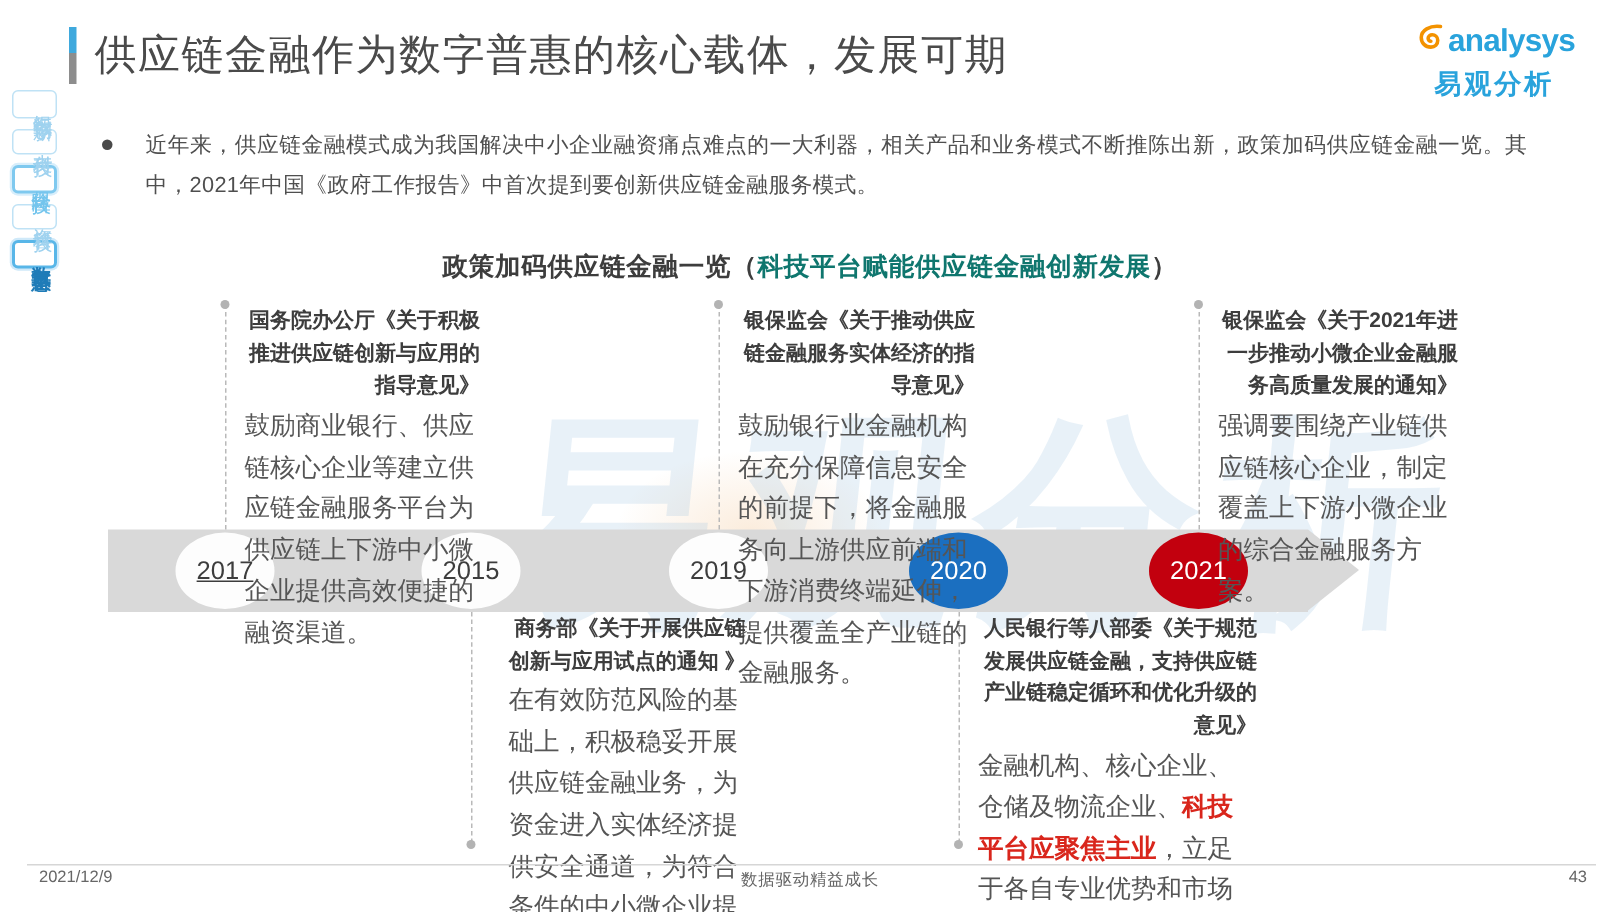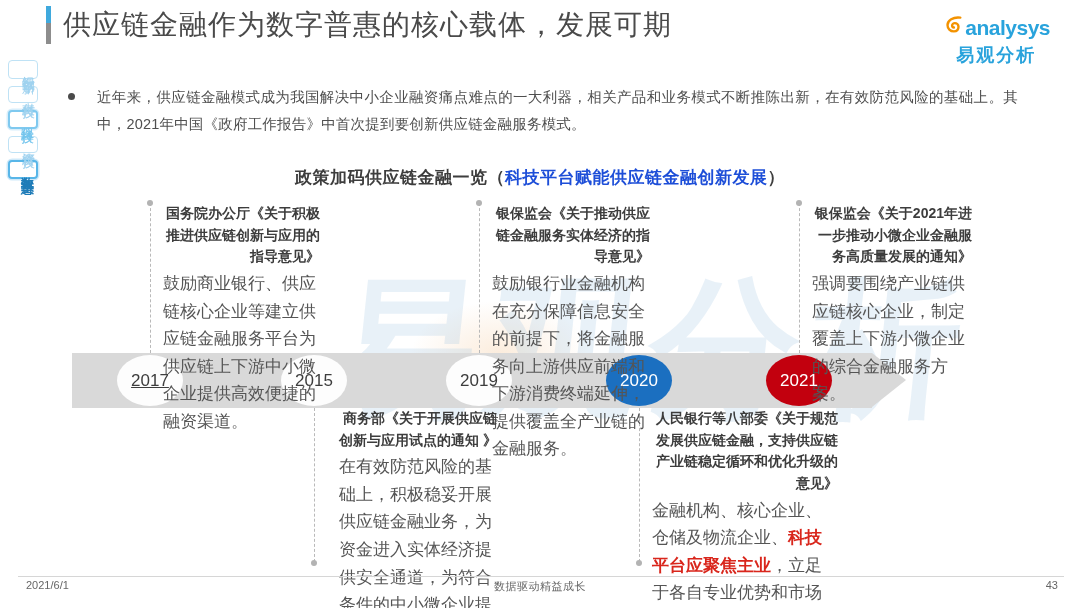--- a/index.html
+++ b/index.html
@@ -37,21 +37,21 @@
     width: 180px; height: 110px;
     border-radius: 50%;
     background: radial-gradient(ellipse at center, rgba(235,160,80,0.20), rgba(235,160,80,0) 70%);
     z-index: 0;
     pointer-events: none;
   }
 
   
   .title-wrap {
     position: absolute;
-    left: 46px; top: 6px;
+    left: 46px; top: 18px;
     display: flex; align-items: flex-end;
     z-index: 4;
   }
   .title-bar {
     width: 5px; height: 38px;
     background: linear-gradient(to bottom, #3fa9dd 0%, #3fa9dd 45%, #8d8d8d 45%, #8d8d8d 100%);
     margin-right: 12px;
   }
   .title-text {
     font-size: 28px;
@@ -143,21 +143,21 @@
     position: absolute;
     left: 0; top: 166px;
     width: 1080px;
     text-align: center;
     font-size: 17px;
     font-weight: bold;
     color: #3d3d3d;
     letter-spacing: 0.5px;
     z-index: 4;
   }
-  .chart-title .hl { color: #1d4ed8; }
+  .chart-title .hl { color: #0f766e; }
 
   
   .timeline-area {
     position: absolute;
     left: 0; top: 195px;
     width: 1080px; height: 380px;
     z-index: 3;
   }
   .arrow-bar {
     position: absolute;
@@ -274,21 +274,21 @@
   <div class="sidebar">
     <div class="tab">银行数字创新</div>
     <div class="tab">支付科技</div>
     <div class="tab selected">保险科技</div>
     <div class="tab">资管科技</div>
     <div class="tab active">数字普惠</div>
   </div>
 
   <div class="bullet-block">
     <div class="bullet-dot"></div>
-    <div class="bullet-text">近年来，供应链金融模式成为我国解决中小企业融资痛点难点的一大利器，相关产品和业务模式不断推陈出新，在有效防范风险的基础上。其中，2021年中国《政府工作报告》中首次提到要创新供应链金融服务模式。</div>
+    <div class="bullet-text">近年来，供应链金融模式成为我国解决中小企业融资痛点难点的一大利器，相关产品和业务模式不断推陈出新，政策加码供应链金融一览。其中，2021年中国《政府工作报告》中首次提到要创新供应链金融服务模式。</div>
   </div>
 
   <div class="chart-title">
     <span>政策加码供应链金融一览（</span><span class="hl">科技平台赋能供应链金融创新发展</span><span>）</span>
   </div>
 
   <div class="timeline-area">
 
     <div class="arrow-bar"></div>
     <div class="arrow-head"></div>
@@ -336,18 +336,18 @@
 
     <div class="card" style="left:652px; top:213px; width:186px;">
       <div class="card-title">人民银行等八部委《关于规范发展供应链金融，支持供应链产业链稳定循环和优化升级的意见》</div>
       <div class="card-body"><span>金融机构、核心企业、仓储及物流企业、</span><span class="hl">科技平台应聚焦主业</span><span>，立足于各自专业优势和市场定位，加强共享与合作，深化信息协同效应和科技赋能，推动供应链金融场景化和生态化。</span></div>
     </div>
 
   </div>
 
   <div class="footer-line"></div>
   <div class="footer">
-    <span class="footer-date">2021/6/1</span>
+    <span class="footer-date">2021/12/9</span>
     <span class="footer-center">数据驱动精益成长</span>
     <span class="footer-page">43</span>
   </div>
 
 </div>
 
 </body></html>

